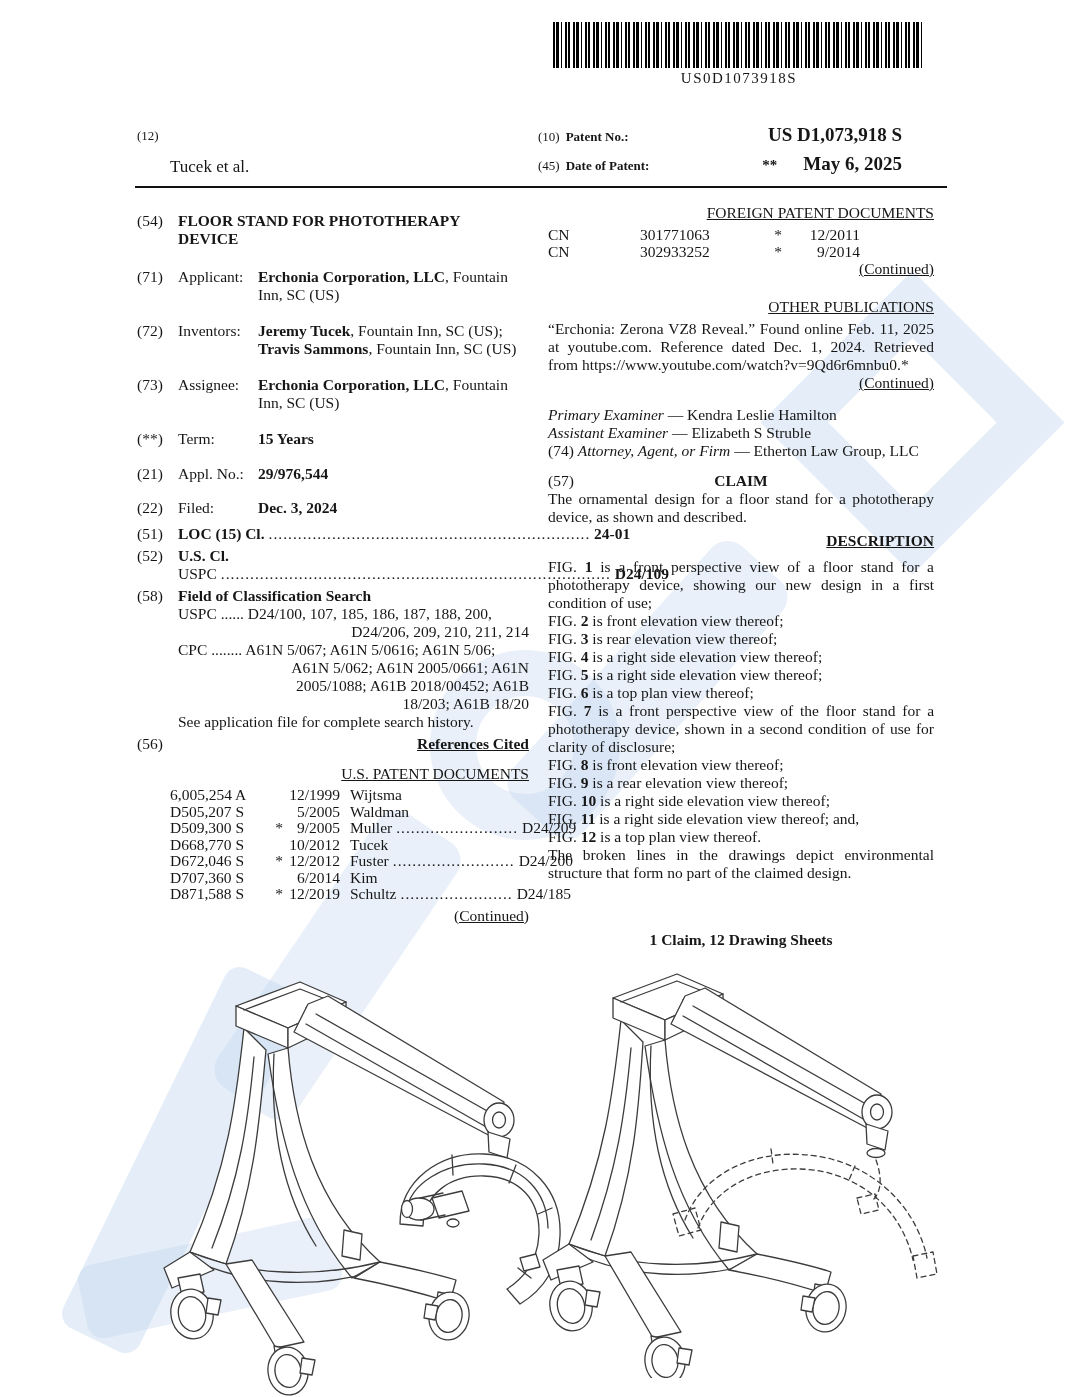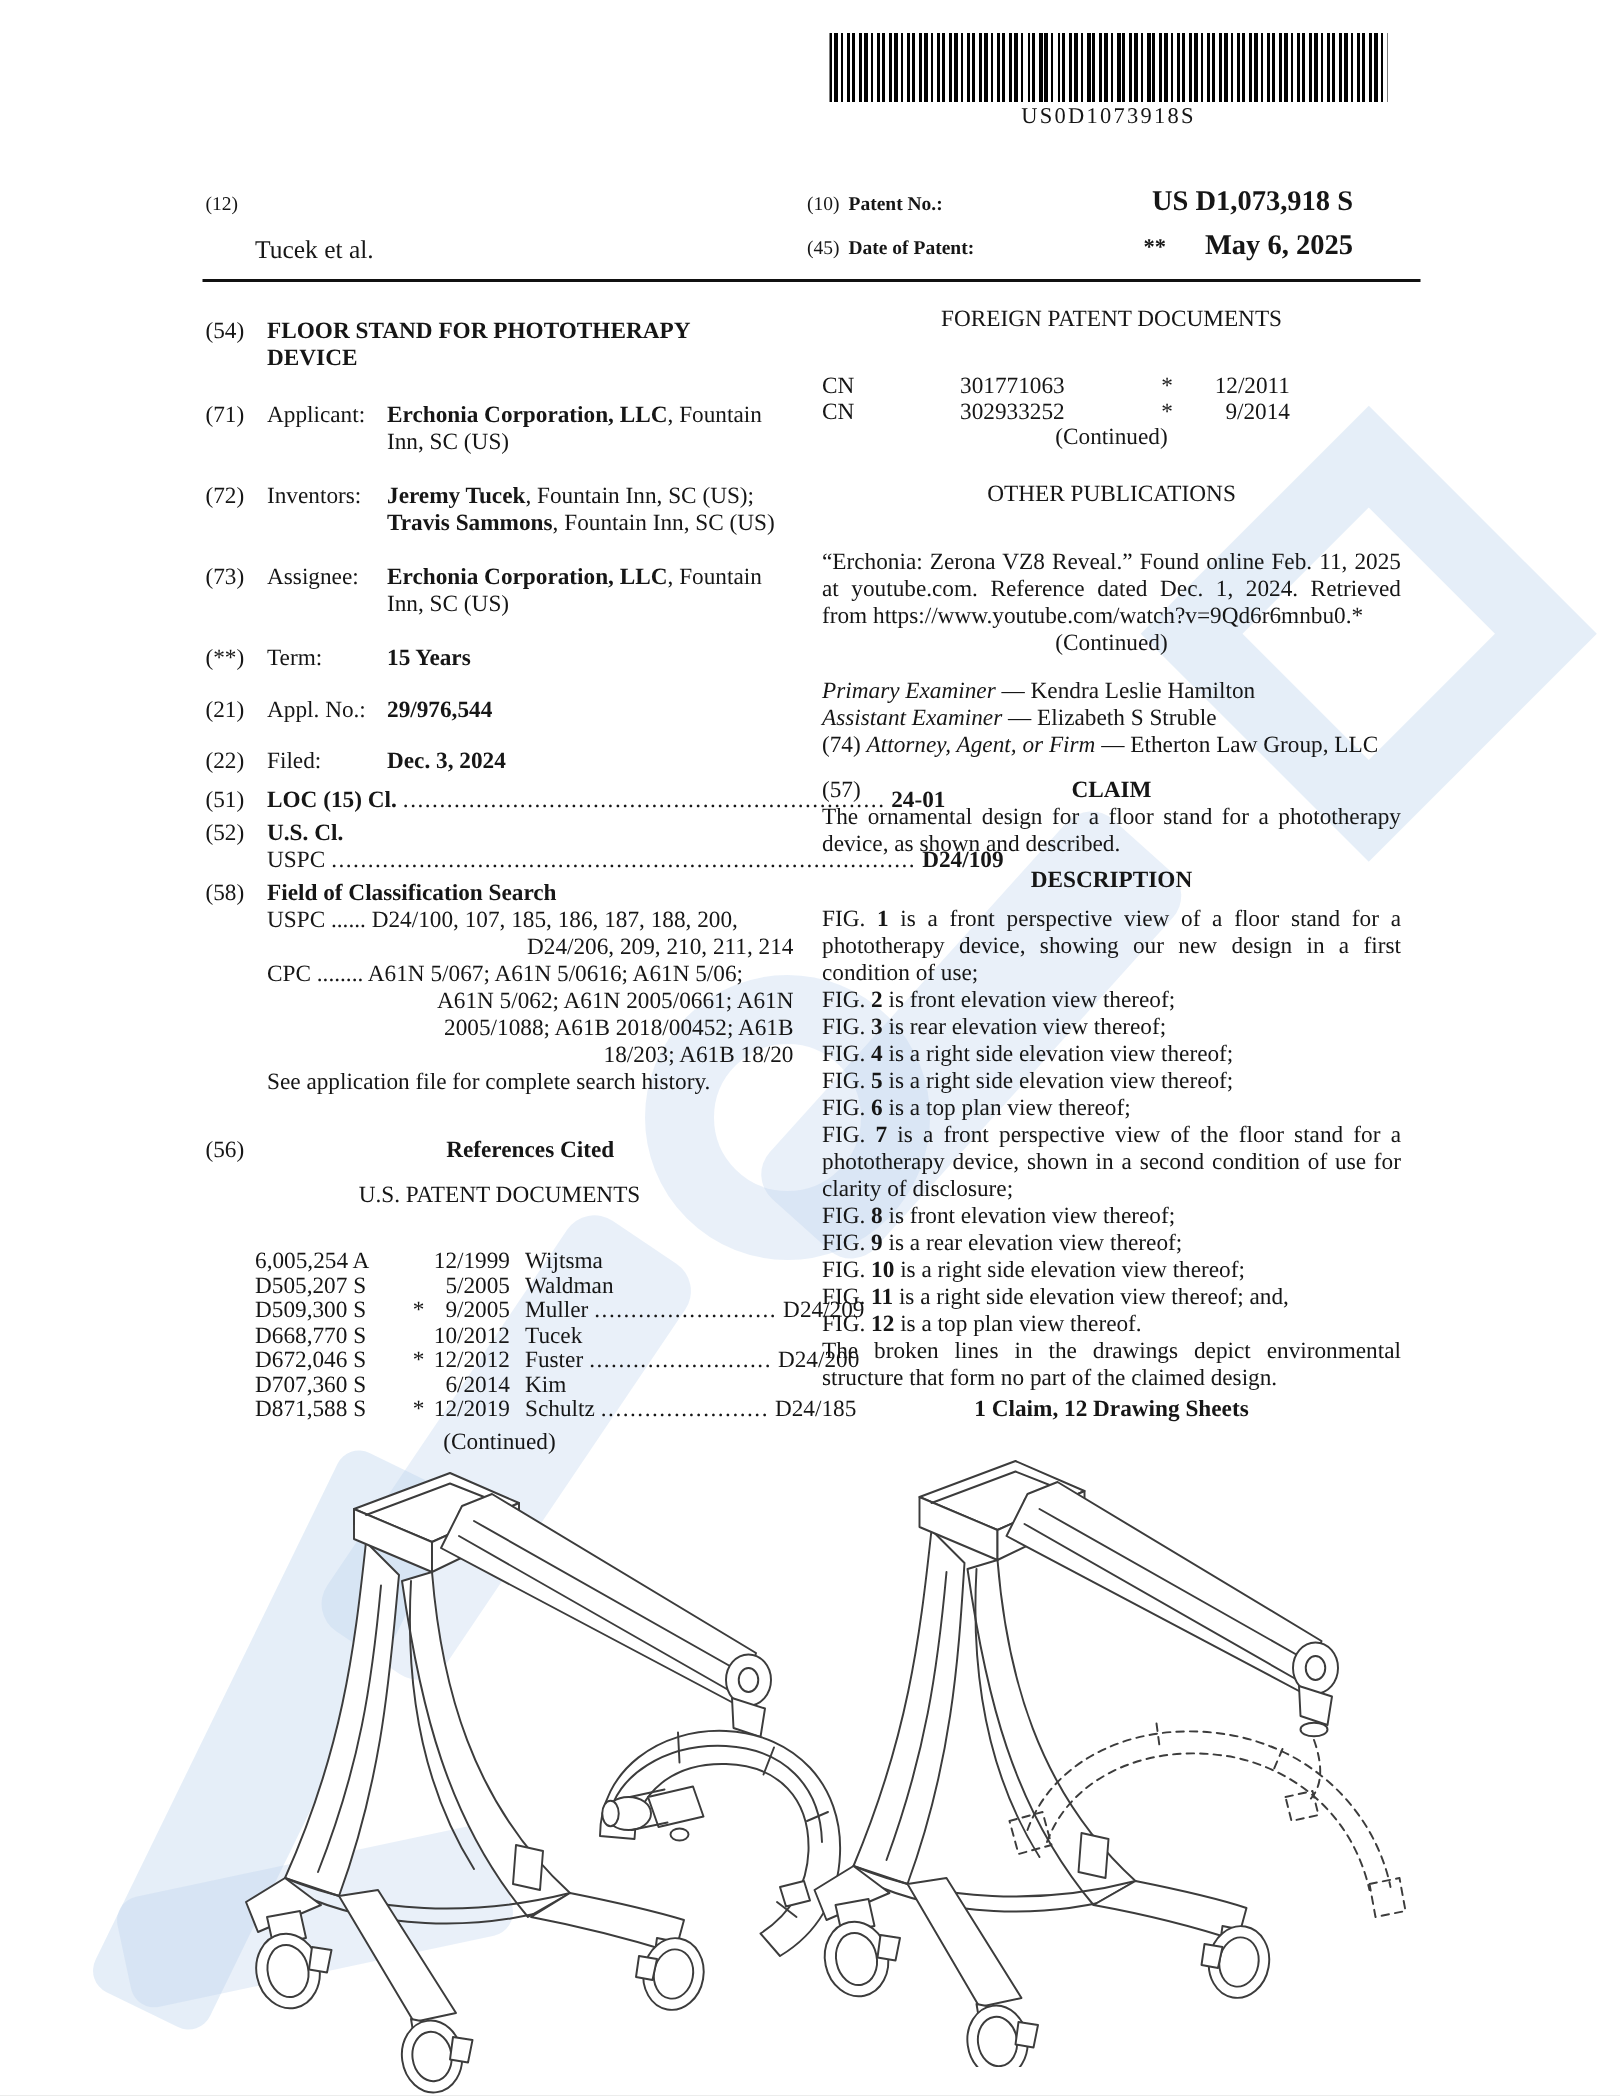--- a/index.html
+++ b/index.html
@@ -50,21 +50,21 @@
   .col { position:absolute; top:204px; font-size:15.5px; line-height:18px; }
   .left-col  { left:137px; width:392px; }
   .right-col { left:548px; width:386px; }
 
   .sec { display:flex; }
   .sec-num { width:41px; flex-shrink:0; }
   .sec-label { width:80px; flex-shrink:0; }
   .sec-body { flex:1; }
   b, .b { font-weight:bold; }
   .it { font-style:italic; }
-  .center { text-align:center; }
+  .center { text-align:right;text-decoration:underline; }
   .right { text-align:right; }
   .just { text-align:justify; }
 
   .leader { flex:1; overflow:hidden; white-space:nowrap; margin:0 4px; letter-spacing:1px; }
   .lrow { display:flex; align-items:baseline; }
 
   
   .us-row { display:grid; grid-template-columns:100px 18px 62px 1fr; padding-left:33px; line-height:16.5px; }
   .us-date { text-align:right; padding-right:10px; }
   .us-name { display:flex; }
@@ -82,21 +82,21 @@
   .claim-head { position:relative; text-align:center; font-weight:bold; }
   .claim-num { position:absolute; left:0; top:0; font-weight:normal; }
 
   .sheets-note { position:absolute; left:548px; top:931px; width:386px; text-align:center; font-weight:bold; font-size:15.5px; z-index:2; }
 
   
   .fig { position:absolute; z-index:1; }
   .fig1 { left:148px; top:962px; width:430px; height:435px; }
   .fig2 { left:535px; top:958px; width:440px; height:420px; }
 
-  .mt4{margin-top:4px;} .mt6{margin-top:6px;} .mt8{margin-top:8px;} .mt10{margin-top:27px;}
+  .mt4{margin-top:4px;} .mt6{margin-top:6px;} .mt8{margin-top:8px;} .mt10{margin-top:4px;}
   .mt12{margin-top:12px;} .mt14{margin-top:14px;} .mt16{margin-top:16px;} .mt17{margin-top:17px;}
   .mt18{margin-top:18px;} .mt20{margin-top:20px;}
 </style>
 </head>
 <body>
 
 <div class="page">
 
   <div class="wm wm-sq"></div>
   <div class="wm wm-bar1"></div>

